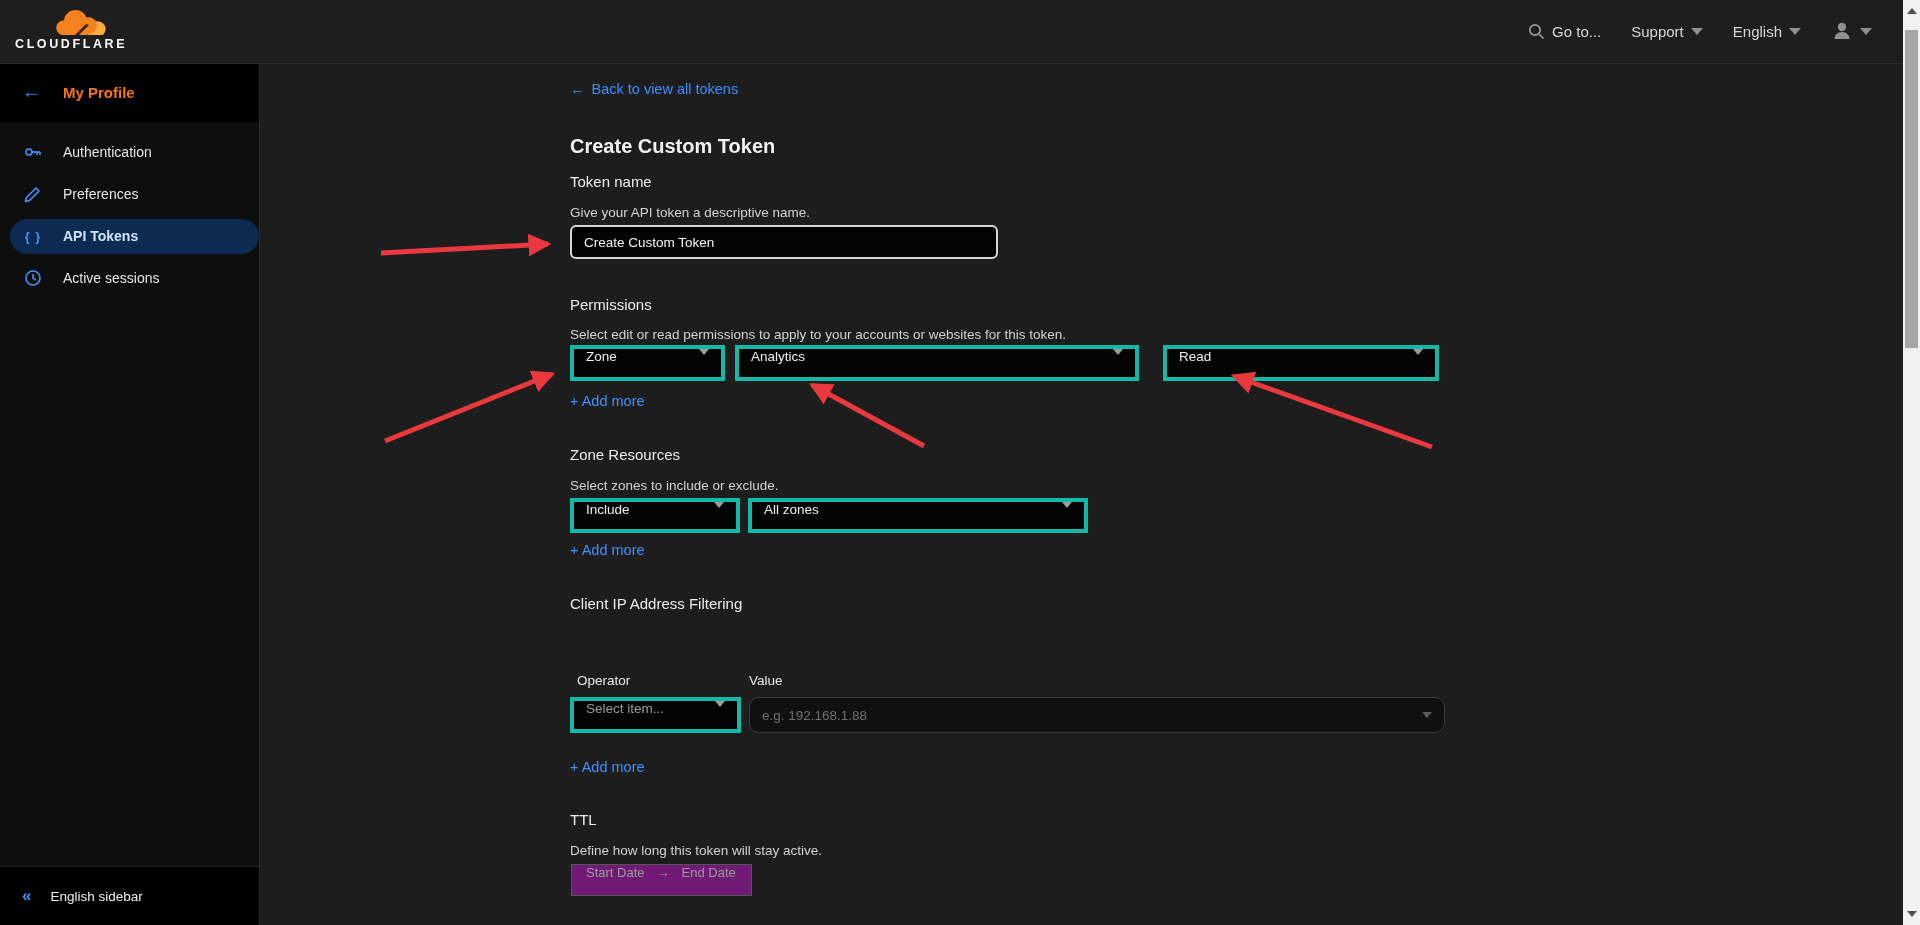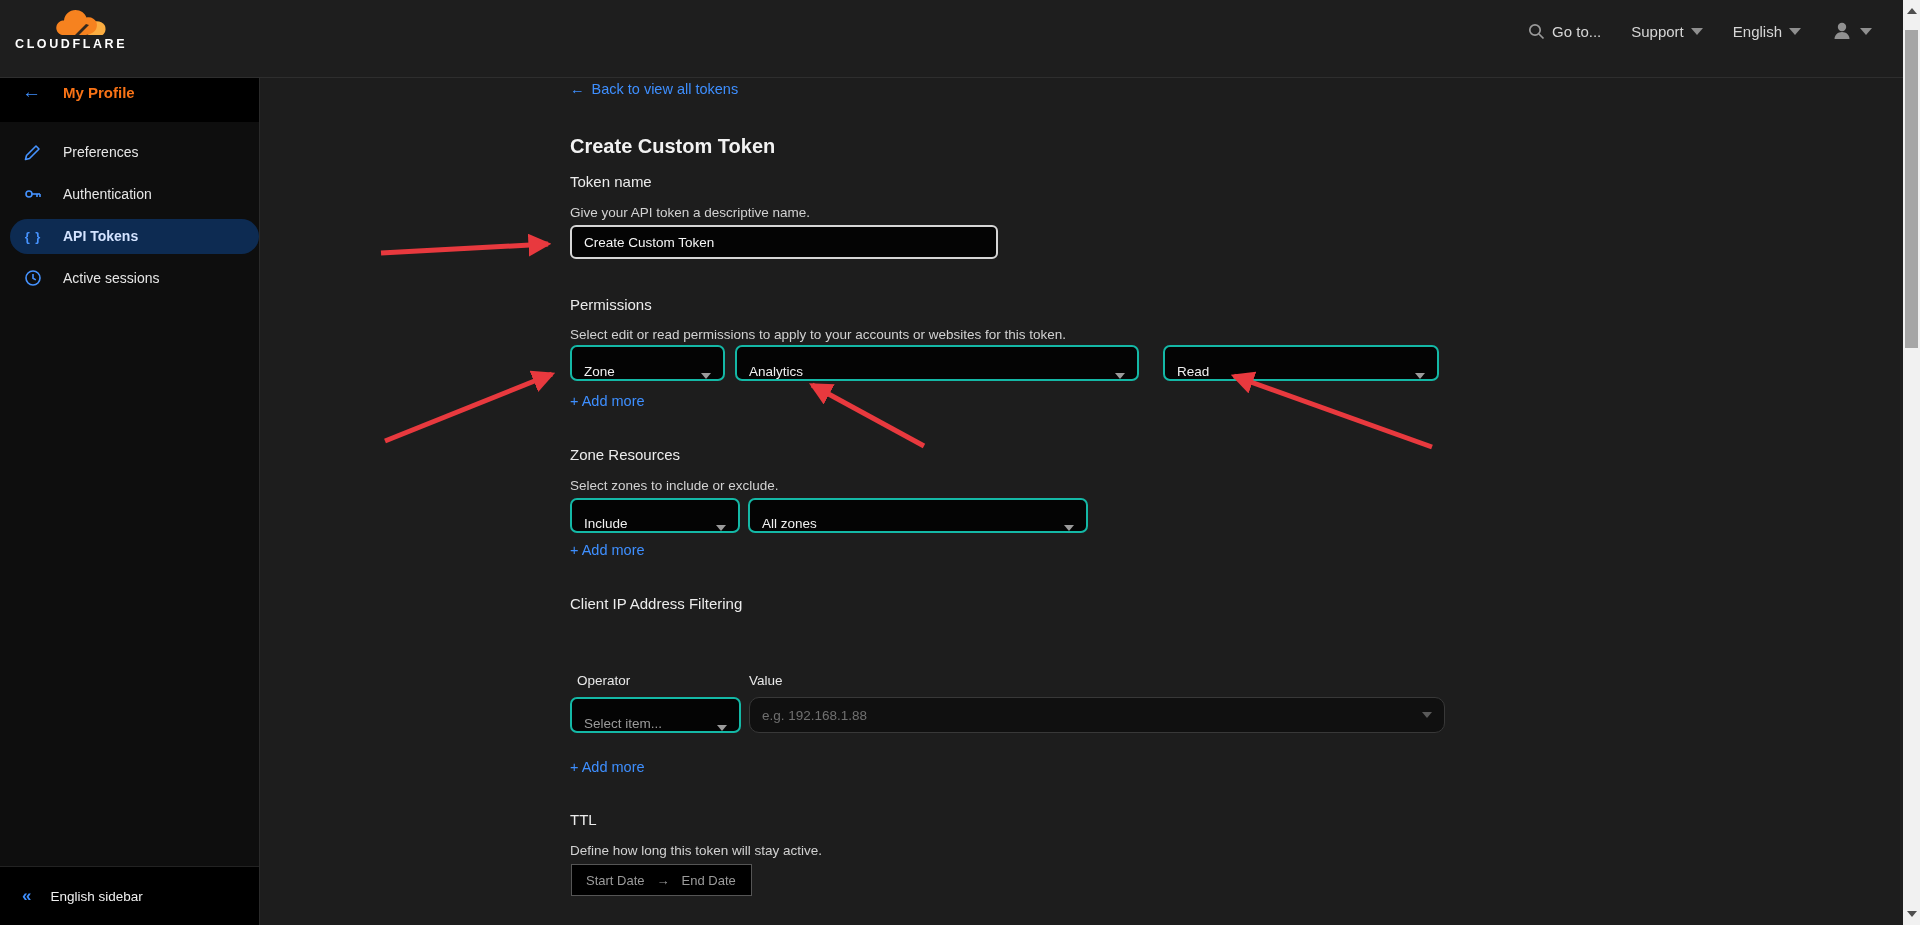--- a/index.html
+++ b/index.html
@@ -1,20 +1,20 @@
 <!DOCTYPE html>
 <html><head>
 <meta charset="utf-8">
 <style>
   * { margin:0; padding:0; box-sizing:border-box; }
   html,body { width:1920px; height:925px; overflow:hidden; background:#1d1d1d;
               font-family:"Liberation Sans", sans-serif; }
 
   
-  .topbar { position:absolute; left:0; top:0; width:1920px; height:78px;
+  .topbar { position:absolute; left:0; top:0; width:1920px; height:64px;
             background:#1e1e1e; border-bottom:1px solid #2e2e2e; z-index:5; }
   .logo { position:absolute; left:15px; top:6px; width:120px; height:50px; }
   .logo-cloud { position:absolute; left:40px; top:3px; }
   .logo-word { position:absolute; left:0px; top:31px; color:#ffffff; font-size:12.5px;
                font-weight:bold; letter-spacing:2.6px; }
   .topbar-right { position:absolute; right:48px; top:0; height:62px; display:flex;
                   align-items:center; gap:30px; color:#d6d6d6; font-size:15px; }
   .tb-item { display:flex; align-items:center; gap:7px; cursor:pointer; }
   .caret-down { width:0; height:0; border-left:6px solid transparent;
                 border-right:6px solid transparent; border-top:7px solid #8f8f8f; }
@@ -45,34 +45,34 @@
                display:flex; gap:7px; align-items:center; cursor:pointer; }
   .page-title { position:absolute; left:309px; top:73px; color:#f2f2f2; font-size:20px; font-weight:bold; }
   .sec-label { position:absolute; color:#ececec; font-size:15px; }
   .sec-desc  { position:absolute; color:#d2d2d2; font-size:13.5px; line-height:21.5px; }
   .field-label { position:absolute; color:#e8e8e8; font-size:13.5px; }
   .add-more { position:absolute; color:#3e8fff; font-size:14.5px; cursor:pointer; }
 
   .text-input { position:absolute; background:#040404; border:2px solid #d6d6d6; border-radius:6px;
                 color:#f5f5f5; font-size:13.5px; padding:0 12px;
                 font-family:"Liberation Sans", sans-serif; outline:none; }
-  .select { position:absolute; background:#040404; border:2px solid #14b8a6; border-radius:7px;
-            display:flex; align-items:flex-end; padding:0 12px; color:#f0f0f0; font-size:13.5px;
+  .select { position:absolute; background:#040404; border:4px solid #14b8a6; border-radius:0;
+            display:flex; align-items:flex-start; padding:0 12px; color:#f0f0f0; font-size:13.5px;
             cursor:pointer; }
   .select .sel-caret { position:absolute; right:12px; width:0; height:0;
             border-left:5.5px solid transparent; border-right:5.5px solid transparent;
             border-top:6.5px solid #9b9b9b; }
   .select.dim { color:#9b9b9b; }
   .input-disabled { position:absolute; background:#101010; border:1px solid #383838; border-radius:10px;
             display:flex; align-items:center; padding:0 12px; color:#707070; font-size:13.5px; }
   .input-disabled .sel-caret { position:absolute; right:12px; width:0; height:0;
             border-left:5.5px solid transparent; border-right:5.5px solid transparent;
             border-top:6.5px solid #5a5a5a; }
-  .date-box { position:absolute; background:#000000; border:1px solid #555; display:flex;
-              align-items:center; gap:12px; padding:0 14px; color:#9b9b9b; font-size:13px;
+  .date-box { position:absolute; background:#701a75; border:1px solid #555; display:flex;
+              gap:12px; padding:0 14px; color:#9b9b9b; font-size:13px;
               cursor:pointer; }
 
   
   .annot { position:absolute; left:0; top:0; width:1920px; height:925px;
            pointer-events:none; z-index:9; }
 
   
   .scrollbar { position:absolute; right:0; top:0; width:17px; height:925px;
                background:#f1f1f1; z-index:10; }
   .sb-up { position:absolute; top:8px; left:3.5px; width:0; height:0;
@@ -123,35 +123,35 @@
 
 <div class="sidebar">
   <div class="sidebar-header">
     <span class="back-arrow">←</span>
     <span class="sidebar-title">My Profile</span>
   </div>
   <div class="sidebar-nav">
     <div class="nav-item">
       <span class="ico">
         <svg width="18" height="18" viewBox="0 0 18 18">
-            <path d="M2.5 12.5 12 3l3 3-9.5 9.5-4 1z" fill="none" stroke="#4693ff" stroke-width="1.6" stroke-linejoin="round"></path>
-          </svg>
-      </span>
-      <span>Preferences</span>
-    </div>
-    <div class="nav-item">
-      <span class="ico">
-        <svg width="18" height="18" viewBox="0 0 18 18">
           <circle cx="5" cy="9" r="3" fill="none" stroke="#4693ff" stroke-width="1.6"></circle>
           <line x1="8" y1="9" x2="16" y2="9" stroke="#4693ff" stroke-width="1.6"></line>
           <line x1="13" y1="9" x2="13" y2="12" stroke="#4693ff" stroke-width="1.6"></line>
           <line x1="16" y1="9" x2="16" y2="12" stroke="#4693ff" stroke-width="1.6"></line>
         </svg>
       </span>
       <span>Authentication</span>
+    </div>
+    <div class="nav-item">
+      <span class="ico">
+        <svg width="18" height="18" viewBox="0 0 18 18">
+            <path d="M2.5 12.5 12 3l3 3-9.5 9.5-4 1z" fill="none" stroke="#4693ff" stroke-width="1.6" stroke-linejoin="round"></path>
+          </svg>
+      </span>
+      <span>Preferences</span>
     </div>
     <div class="nav-item active">
       <span class="ico braces">{ }</span>
       <span>API Tokens</span>
     </div>
     <div class="nav-item">
       <span class="ico">
         <svg width="18" height="18" viewBox="0 0 18 18">
           <circle cx="9" cy="9" r="7" fill="none" stroke="#4693ff" stroke-width="1.6"></circle>
           <path d="M9 5v4.3l2.8 1.6" fill="none" stroke="#4693ff" stroke-width="1.6"></path>

